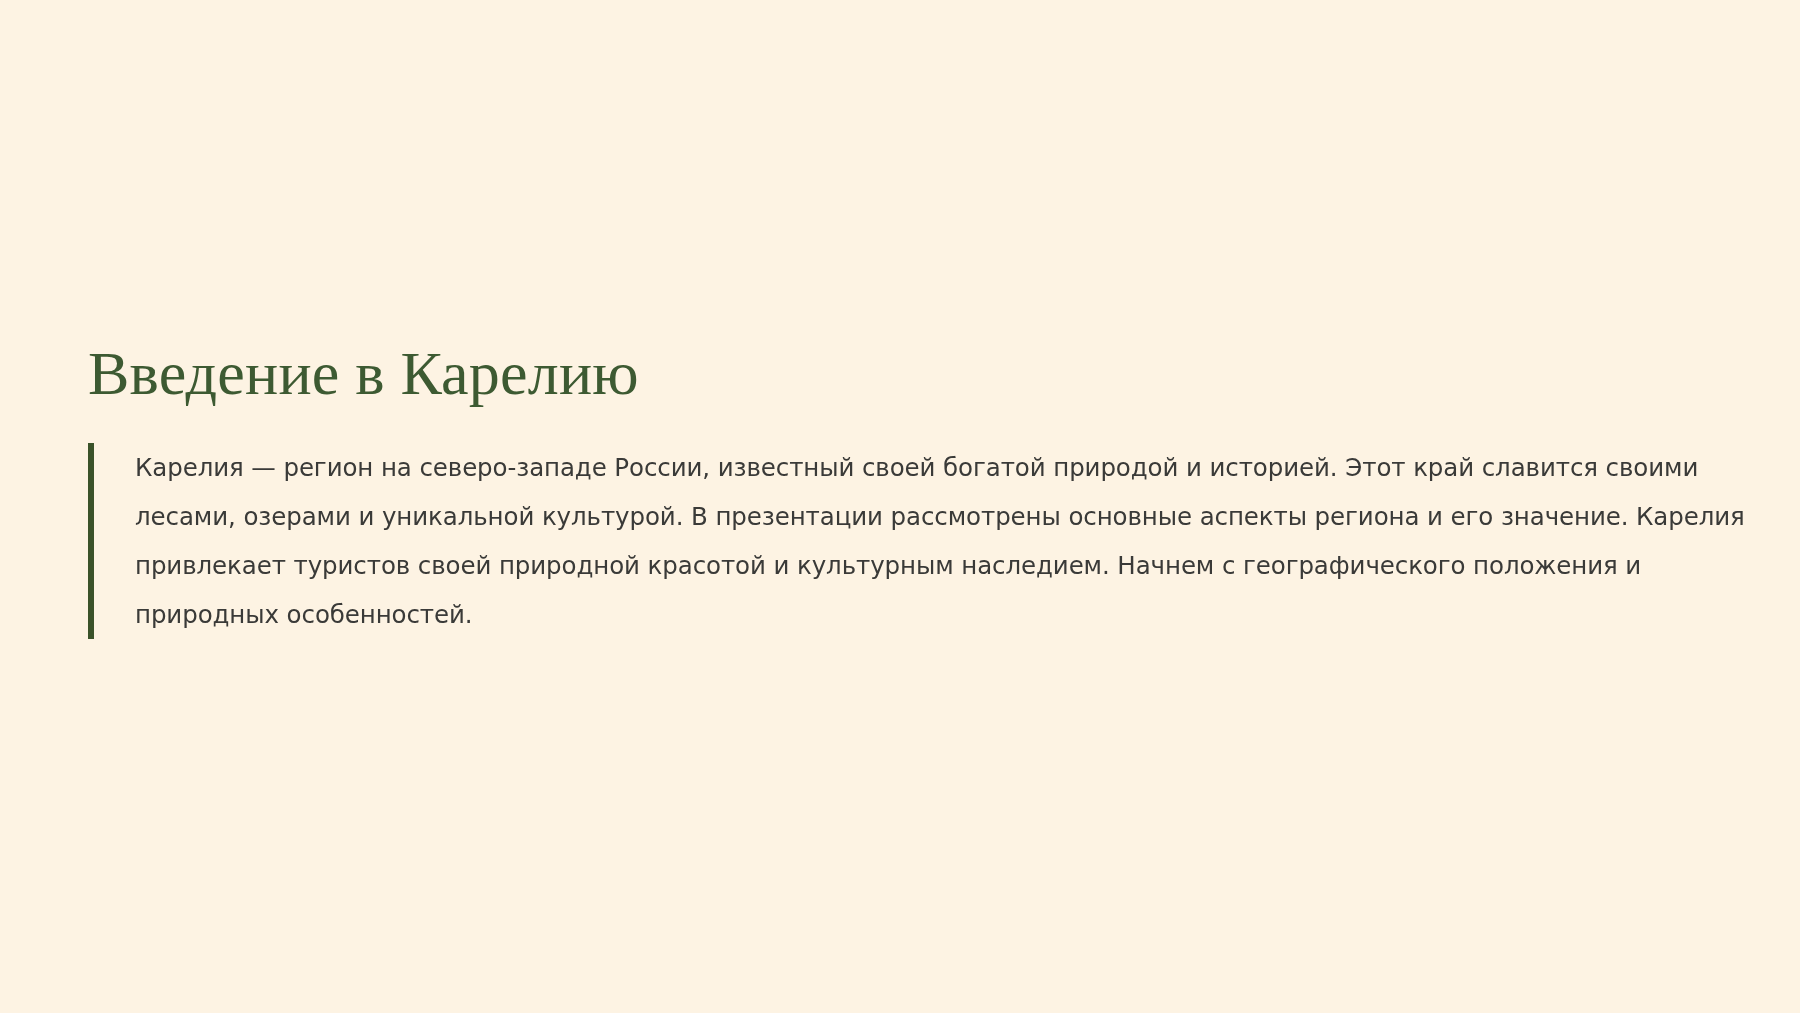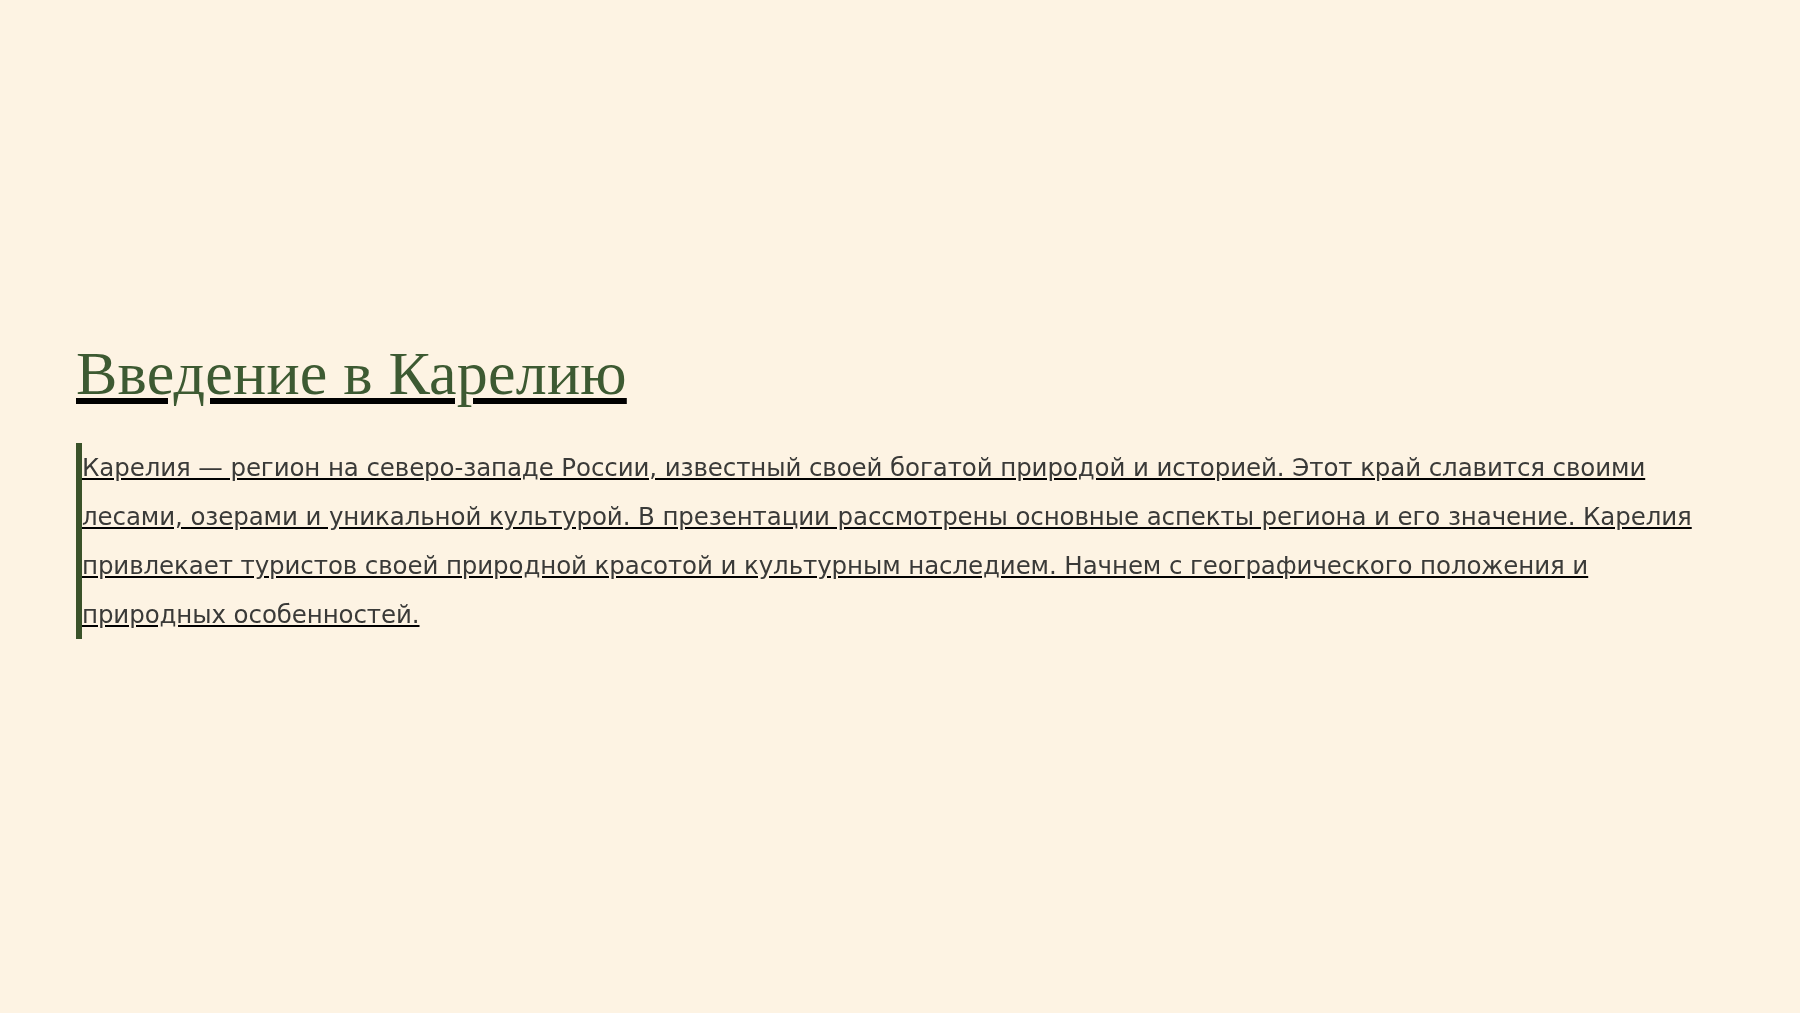--- a/index.html
+++ b/index.html
@@ -17,24 +17,23 @@
   .slide {
     position: relative;
     width: 1800px;
     height: 1013px;
     background: #FDF3E3;
     box-sizing: border-box;
   }
 
   .slide-content {
     position: absolute;
-    left: 76px;
+    left: 88px;
     top: 340px;
     width: 1660px;
-    text-decoration: underline;
   }
 
   .slide-title {
     margin: 0;
     font-family: "Liberation Serif", "DejaVu Serif", serif;
     font-weight: 400;
     font-size: 62px;
     line-height: 1.08;
     letter-spacing: 0.2px;
     color: #3D5A32;
@@ -50,20 +49,21 @@
   .accent-bar {
     flex: 0 0 auto;
     width: 6px;
     background: #3A5229;
     border-radius: 0;
   }
 
   .body-text {
     flex: 1 1 auto;
     margin: 0;
+    padding-left: 41px;
     font-family: "DejaVu Sans", "Liberation Sans", sans-serif;
     font-size: 24.5px;
     line-height: 49px;
     color: #3A3A38;
     letter-spacing: -0.1px;
     max-width: 1625px;
     text-align: left;
   }
 </style>
 </head>

